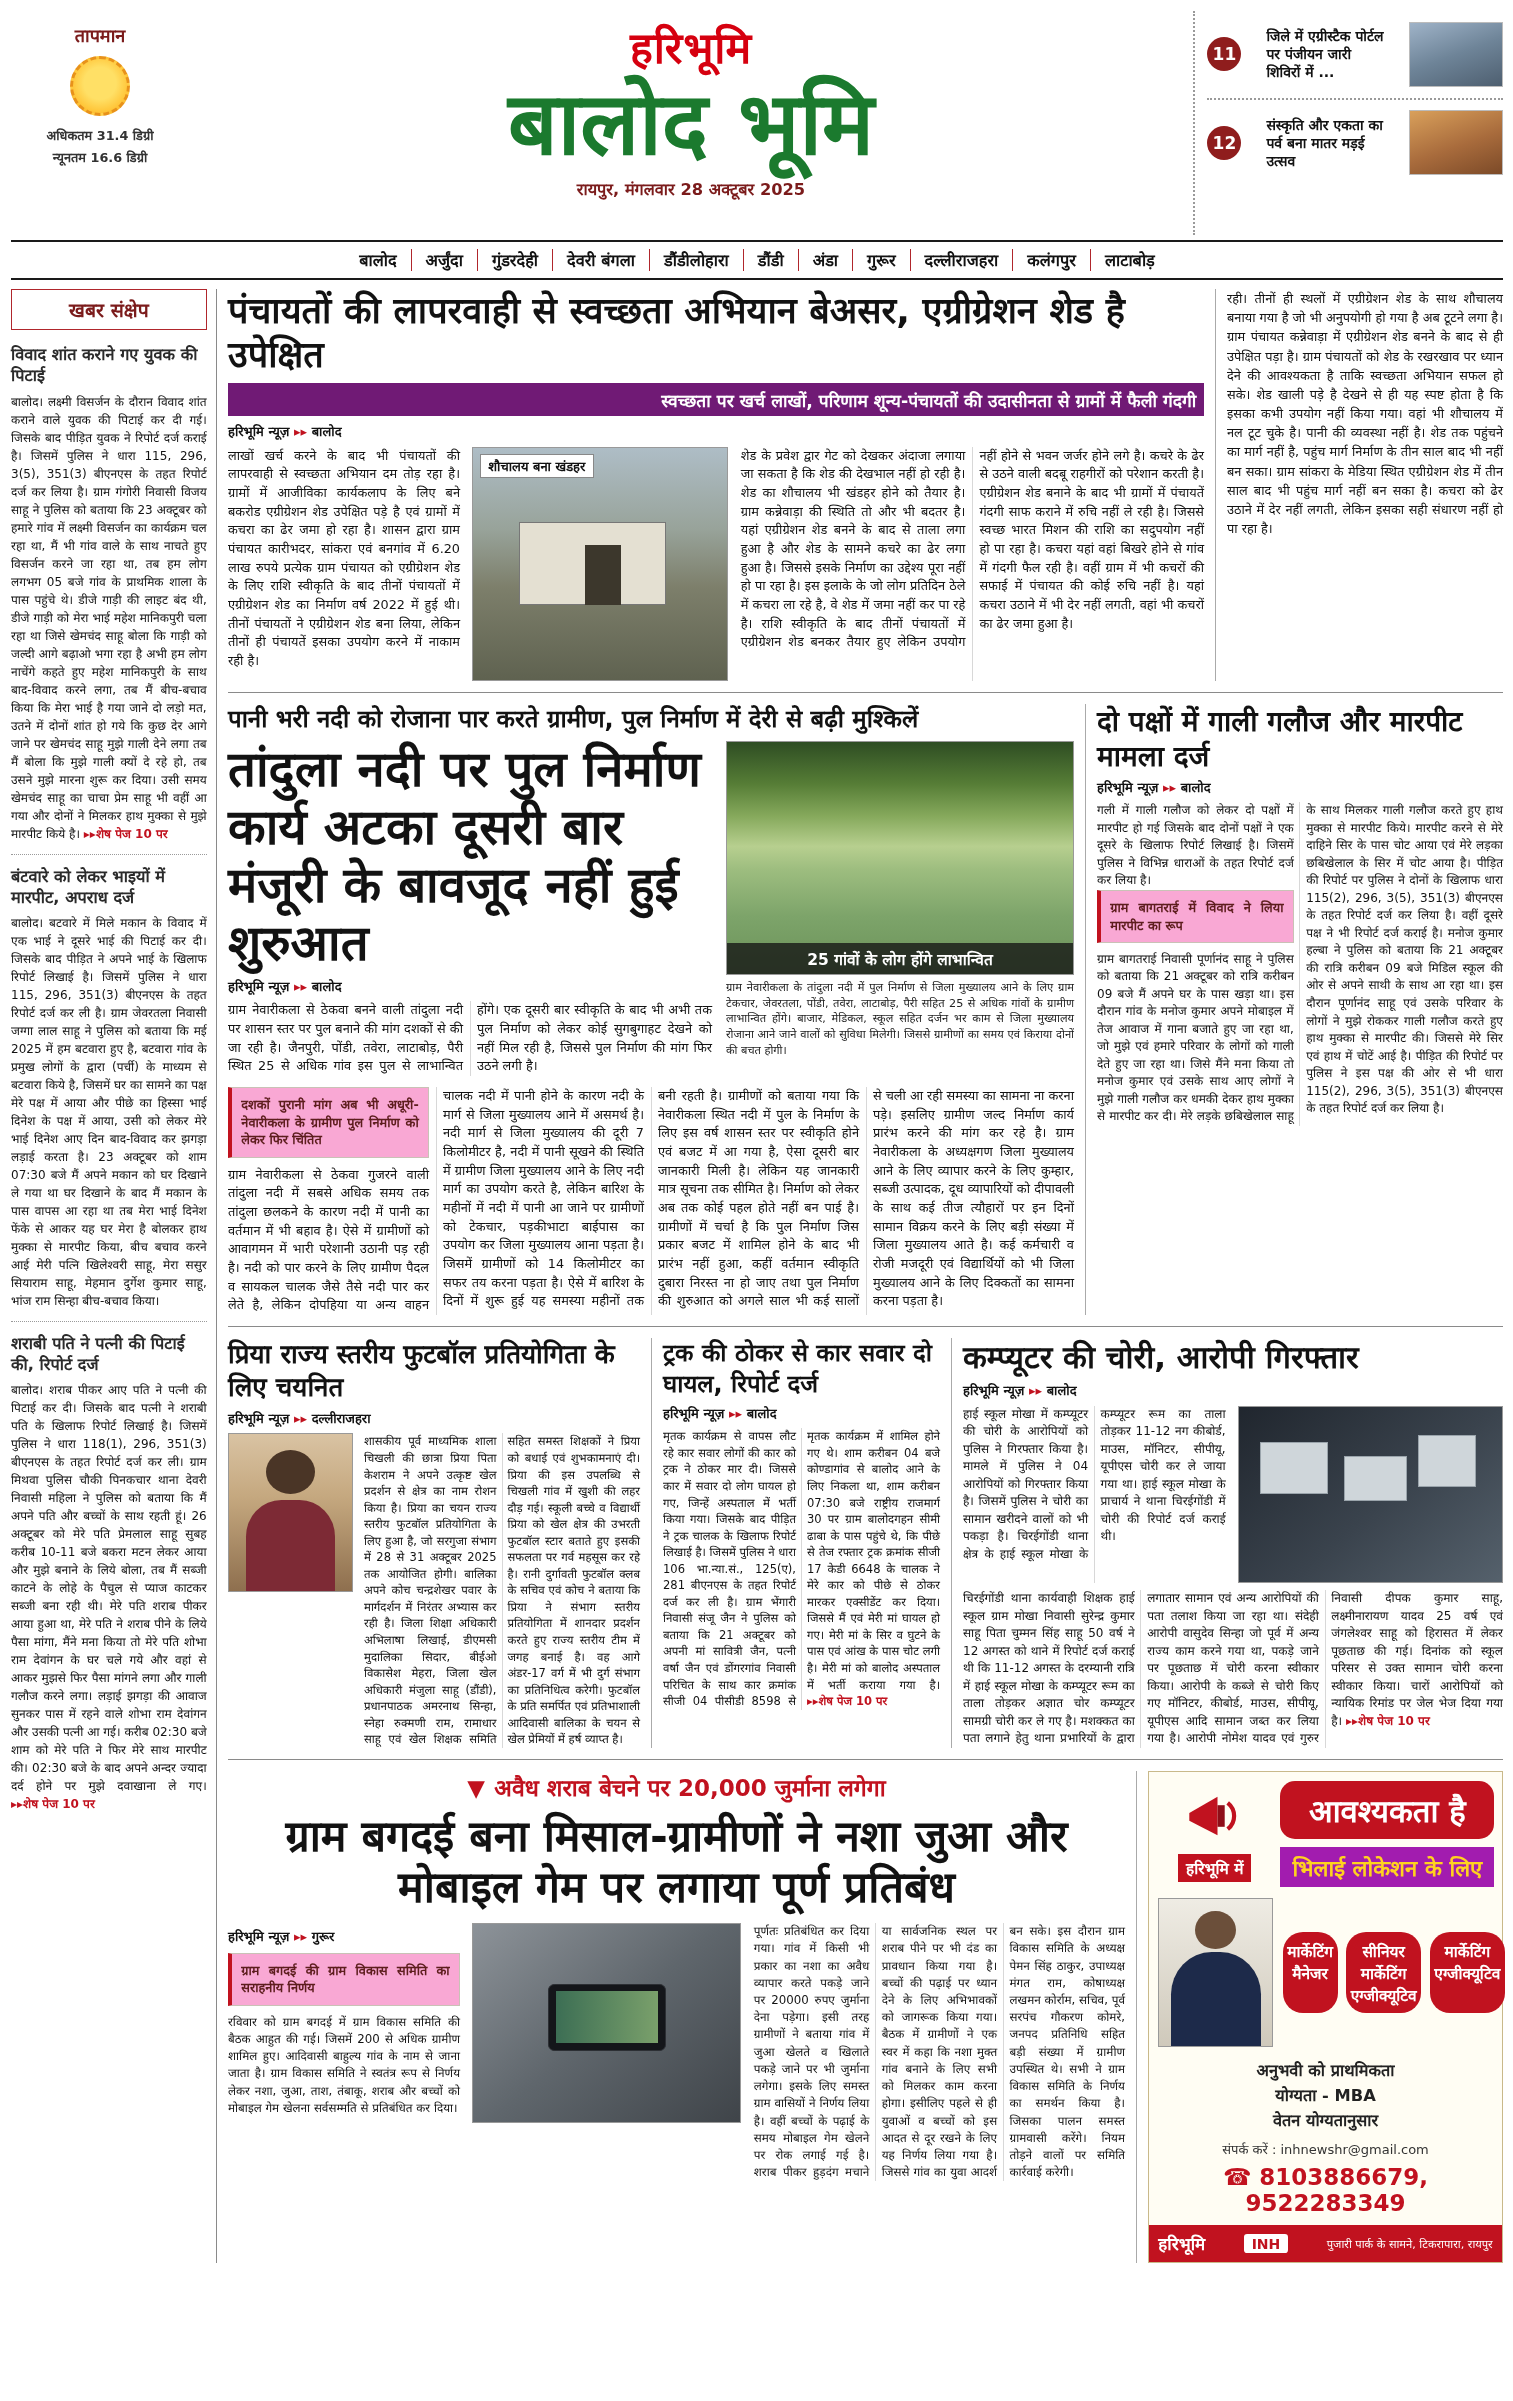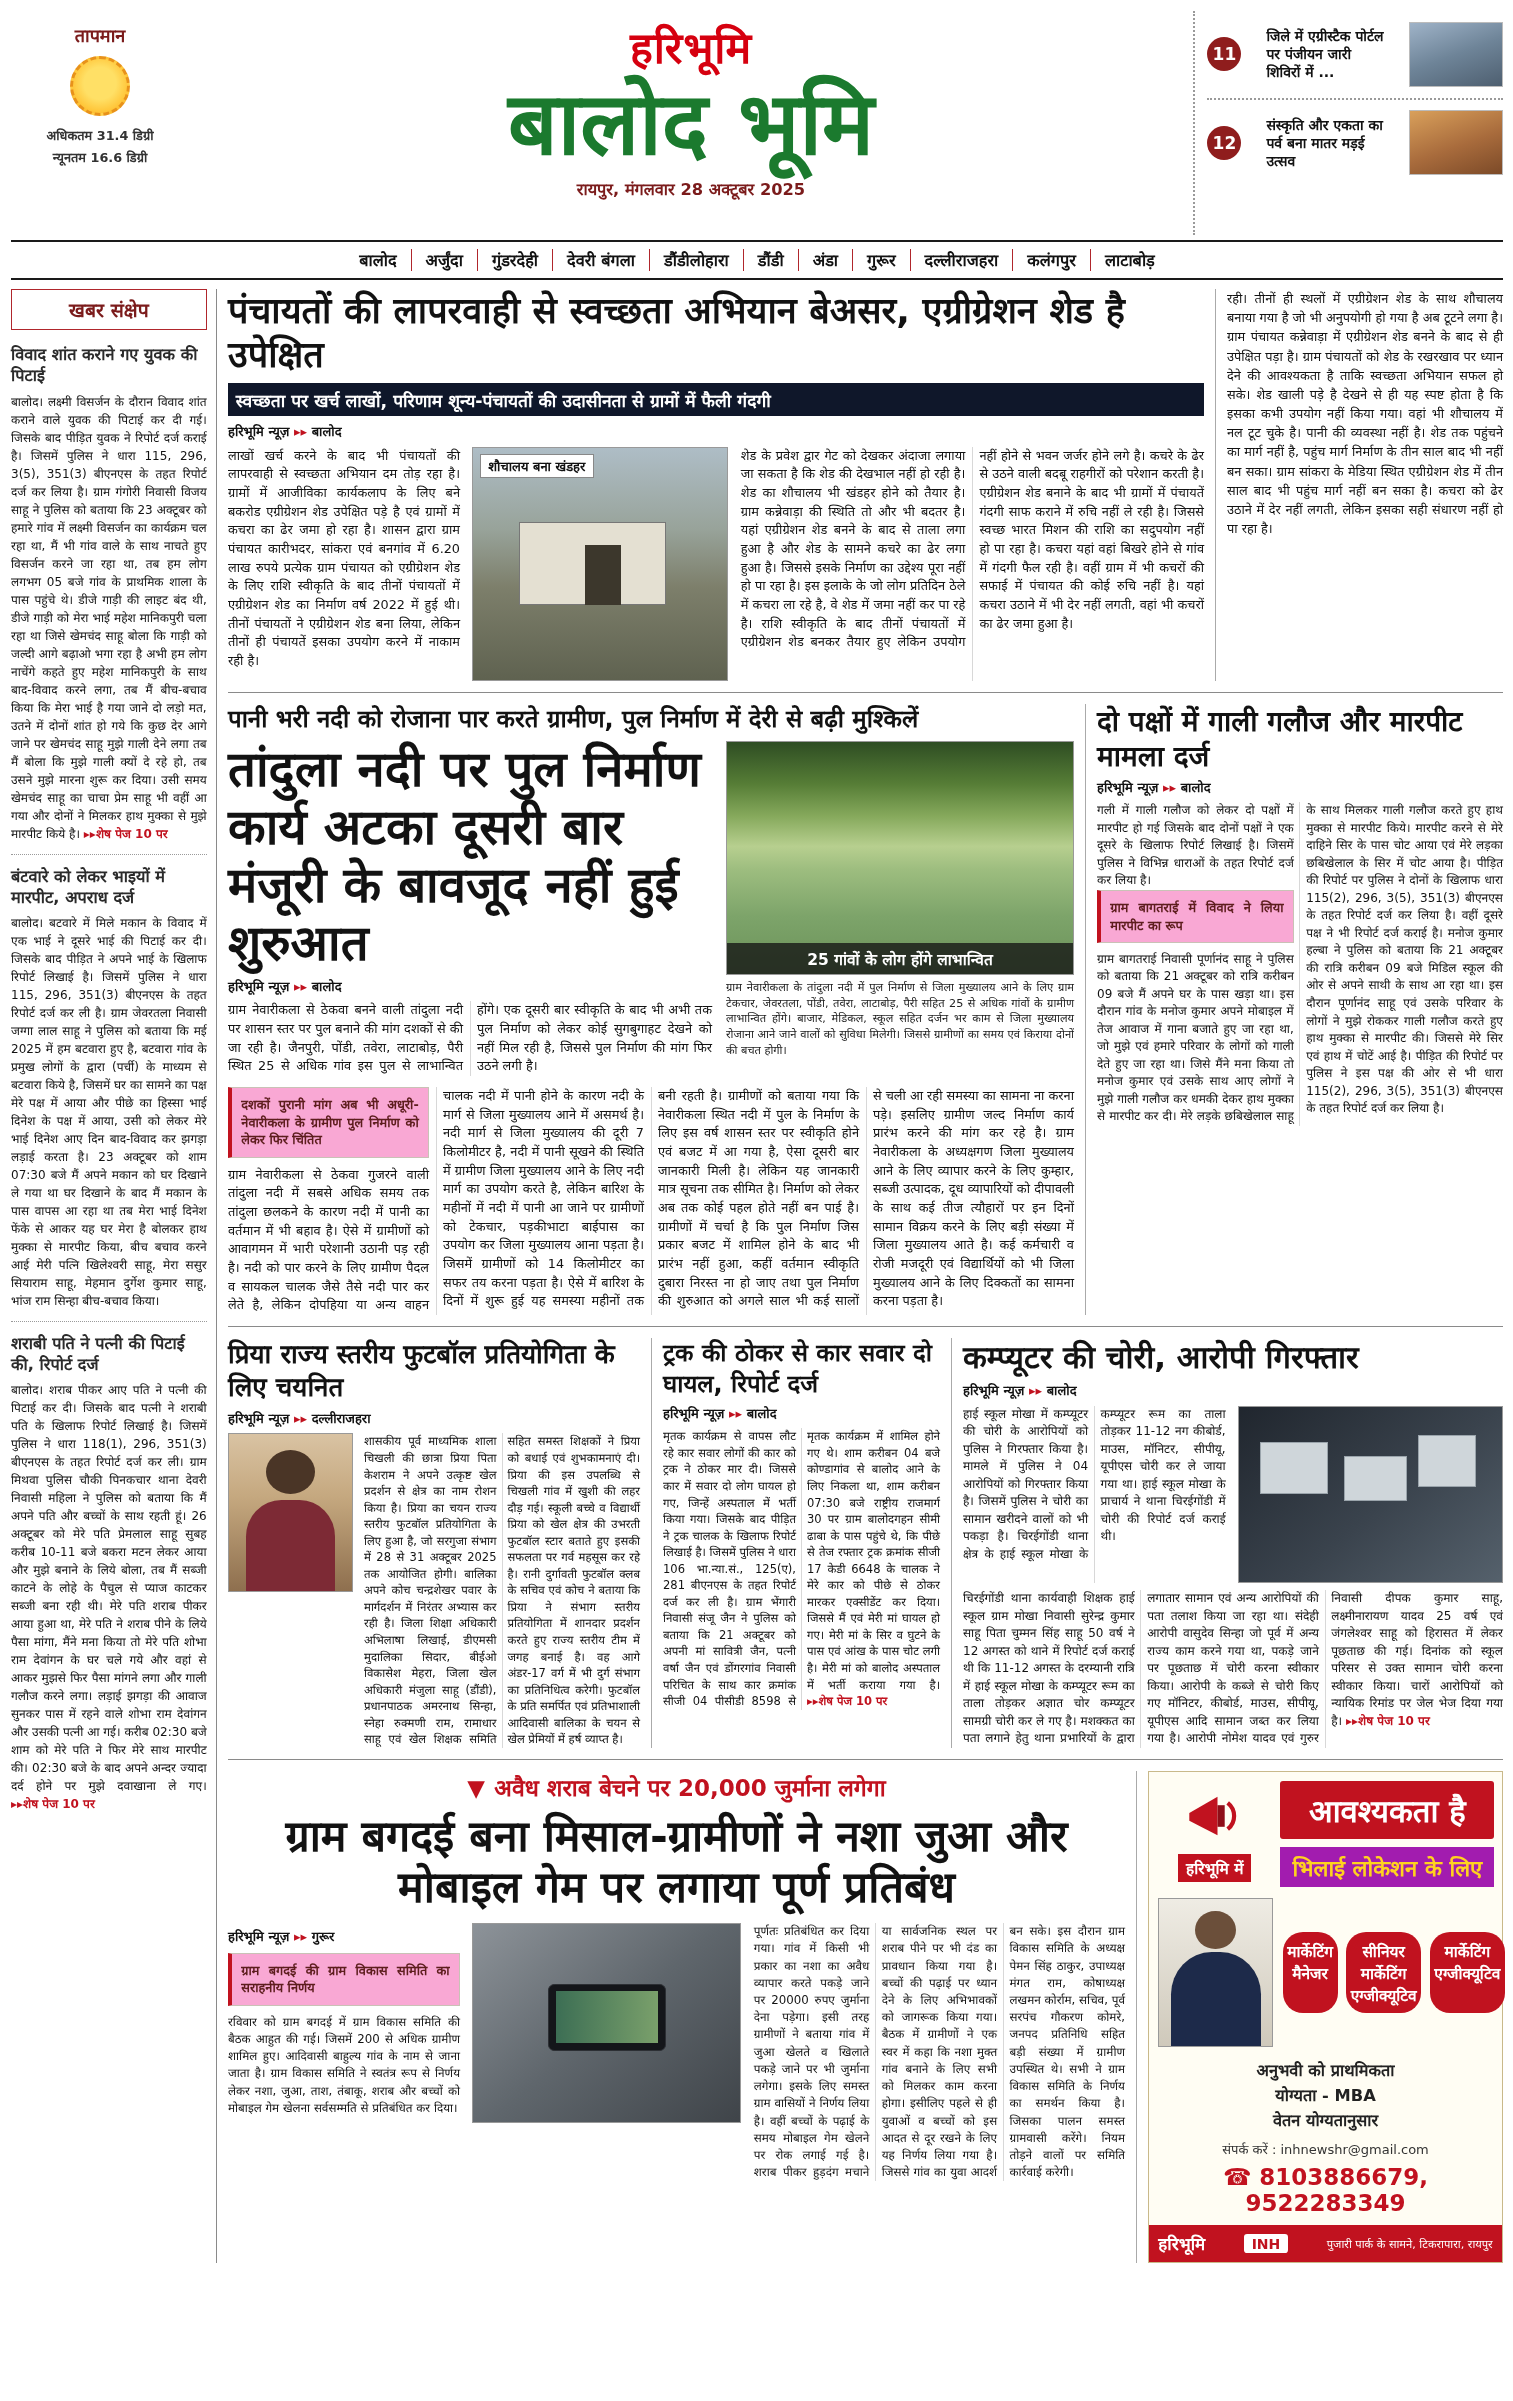--- a/index.html
+++ b/index.html
@@ -43,21 +43,21 @@
 .byline{font-weight:bold;font-size:13px;margin:4.6px 0 6.2px}
 .byline .arr{color:#c1121f;padding:0 4.6px}
 .photo{position:relative;overflow:hidden;border:0.8px solid #999;flex:none}
 .ph-label{position:absolute;left:6.2px;top:6.2px;background:#fff;color:#111;font-weight:bold;font-size:13px;padding:2.3px 7.7px;border:0.8px solid #888}
 .box{break-inside:avoid;border:0.8px solid #c9c2b6;border-left:4.6px solid #c1121f;background:#f9a8d4;color:#5d1d1d;font-weight:bold;font-size:12.8px;line-height:1.4;padding:7.7px 9.3px;margin:0 0 7.7px}
 
 .top{display:flex}
 .top-left{flex:1;padding-right:11px}
 .top-right{width:288px;border-left:0.8px solid #aaa;padding-left:11px;font-size:12.8px;line-height:1.5;text-align:justify}
 .top h2{font-size:36px;line-height:1.22;margin:0 0 6.2px}
-.strap{background:#0f172a;color:#fff;font-weight:bold;font-size:17.4px;text-align:left;padding:4.6px 7.7px;margin:4.6px 0 6.2px}
+.strap{background:#701a75;color:#fff;font-weight:bold;font-size:17.4px;text-align:right;padding:4.6px 7.7px;margin:4.6px 0 6.2px}
 .trow{display:flex;gap:12.4px}
 .lead{width:232px;font-size:12.8px;line-height:1.46;text-align:justify}
 .toilet{width:256px;height:234px;background:linear-gradient(180deg,#aebdc6 0%,#98a39a 35%,#7d7f6b 60%,#5f6250 100%)}
 .toilet .struct{position:absolute;left:18%;top:32%;width:58%;height:36%;background:#e4e0d2;border:0.8px solid #777}
 .toilet .door{position:absolute;left:44%;top:42%;width:14%;height:26%;background:#3c372c}
 .mid{flex:1;column-count:2;column-gap:14px;column-rule:0.8px solid #d8d8d8;font-size:12.8px;line-height:1.46;text-align:justify}
 
 .bridge{flex:1;padding-right:11px;border-right:0.8px solid #aaa}
 .kicker{font-size:24px;font-weight:bold;margin:0 0 7.7px;line-height:1.25}
 .btop{display:flex;gap:14px}
@@ -104,21 +104,21 @@
 .phone .dev{position:absolute;left:28%;top:30%;width:44%;height:34%;background:#14161a;border-radius:6.2px;border:1.5px solid #2c2f34}
 .phone .scr{position:absolute;left:31%;top:34%;width:38%;height:26%;background:linear-gradient(90deg,#3c6e54,#7aa06b)}
 .bbody2{flex:1;column-count:3;column-gap:12.4px;column-rule:0.8px solid #d8d8d8;font-size:11.8px;line-height:1.46;text-align:justify}
 
 .ad{width:366px;padding-left:11px}
 .ad-box{border:1.5px solid #c9b98a;background:#fffdf3}
 .ad-top{display:flex;gap:7.7px;align-items:center;padding:9.3px 7.7px 4.6px}
 .ad-left{width:116px;text-align:center}
 .ad-brand{background:#c1121f;color:#fff;font-weight:bold;font-size:15.5px;padding:3.1px 7.7px;display:inline-block;margin-top:4.6px}
 .ad-right{flex:1;text-align:center}
-.ad-title{background:#c1121f;color:#fff;font-weight:bold;font-size:31px;padding:7.7px 4.6px;border-radius:3px}
+.ad-title{background:#c1121f;color:#fff;font-weight:bold;font-size:31px;padding:7.7px 4.6px;border-radius:15px}
 .ad-sub{background:#a21caf;color:#ffd21f;font-weight:bold;font-size:22px;padding:5.4px;margin-top:8px}
 .ad-mid{display:flex;gap:9.3px;padding:6.2px 9.3px;align-items:center}
 .man{width:115px;height:149px;background:linear-gradient(180deg,#efece4,#cfc9bb)}
 .man .head{position:absolute;left:32%;top:8%;width:36%;height:26%;border-radius:50%;background:#6b4f3a}
 .man .suit{position:absolute;left:10%;top:36%;width:80%;height:64%;background:#1d2a4a;border-radius:45% 45% 0 0}
 .positions{flex:1;display:flex;flex-direction:row;gap:8.5px}
 .pill{background:#c1121f;color:#fff;font-weight:bold;font-size:15.5px;text-align:center;padding:7.7px 4.6px;border-radius:20px;cursor:pointer}
 .ad-notes{text-align:center;font-weight:bold;color:#222;font-size:16.3px;line-height:1.55;padding:4.6px 7.7px}
 .ad-contact{text-align:center;font-size:13px;padding:1.5px;color:#333}
 .ad-phones{text-align:center;color:#c1121f;font-weight:bold;font-size:23px;padding:4.6px 0 9.3px}

